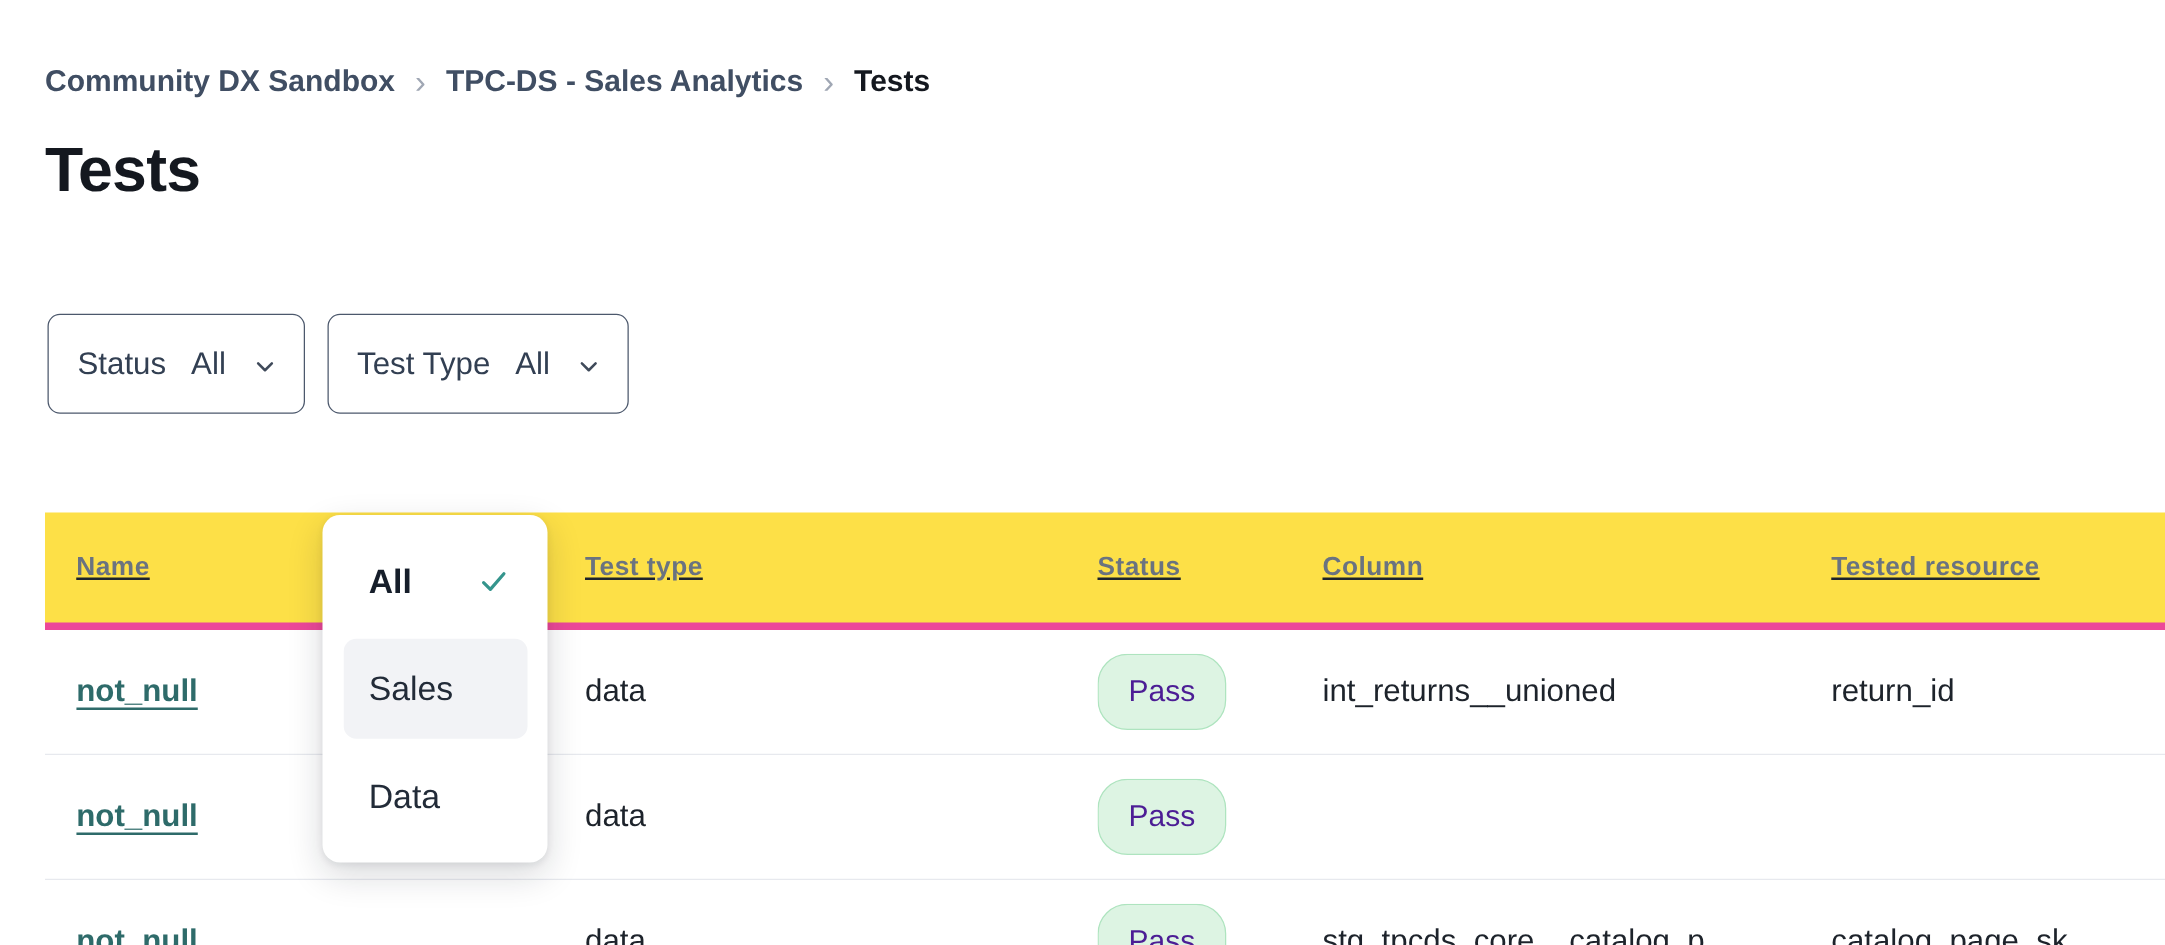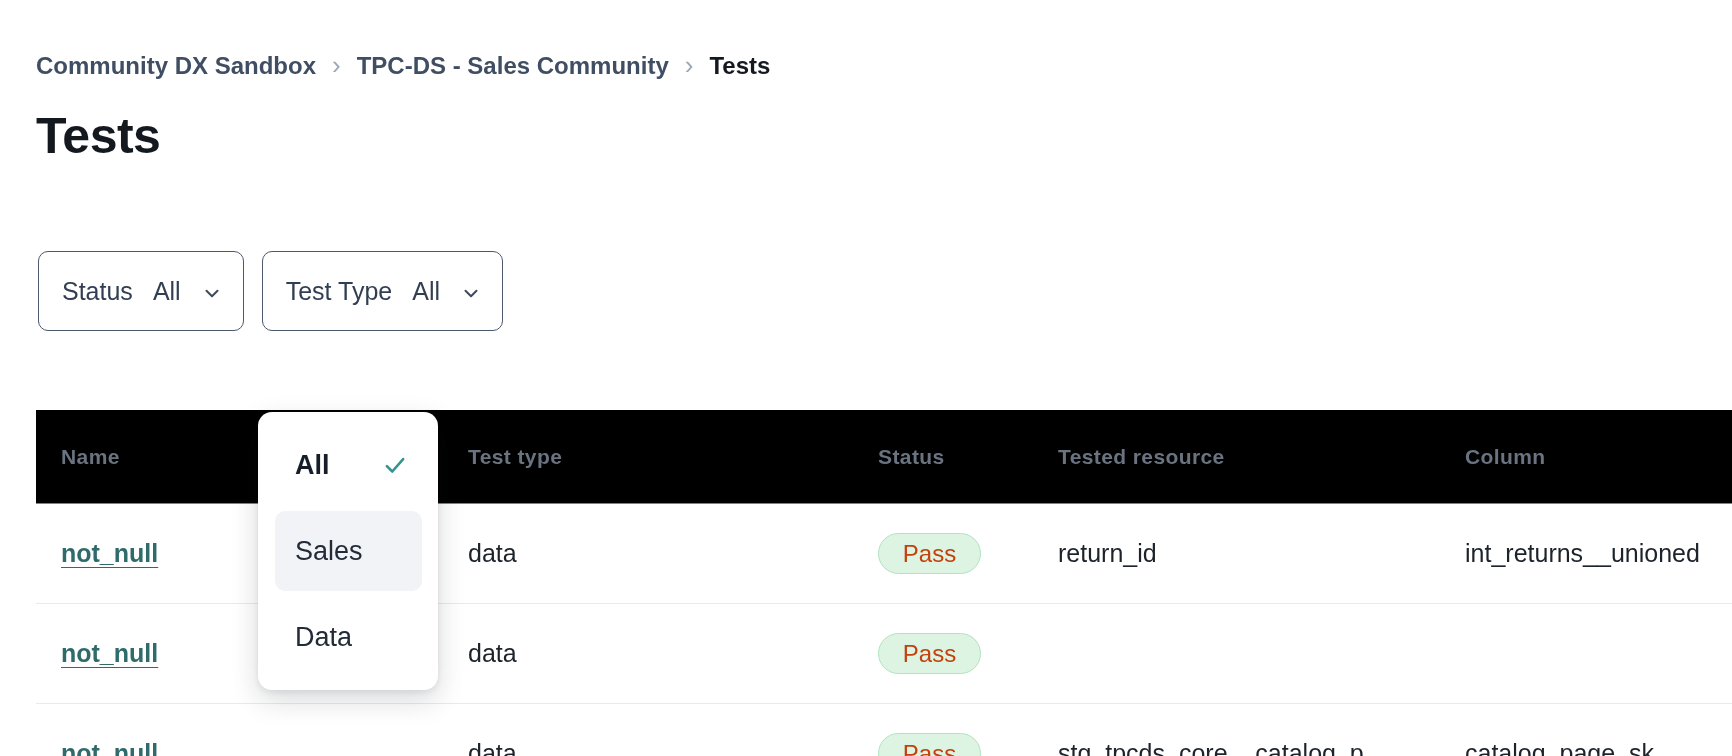--- a/index.html
+++ b/index.html
@@ -23,31 +23,31 @@
   .filter-btn { display:inline-flex; align-items:center; gap:20px; height:80px;
     padding:0 20px 0 23px; border:1.5px solid #4c586c; border-radius:10px;
     background:#fff; font-size:25px; color:#323f52; cursor:pointer; }
   .filter-btn .f-label { font-weight:400; }
   .filter-btn .f-value { font-weight:400; }
   .chev { display:inline-flex; margin-top:3px; }
 
   
   .table { position:absolute; left:36px; right:0; top:358px; }
   .thead { display:grid; grid-template-columns:407px 410px 180px 407px auto;
-    padding-left:25px; align-items:center; height:94px; background:#000000;
-    border-bottom:1px solid #ec4899; }
+    padding-left:25px; align-items:center; height:94px; background:#fde047;
+    border-bottom:6px solid #ec4899;text-decoration:underline; }
   .th { font-size:21px; font-weight:700; color:#6a7380; letter-spacing:0.4px; }
   .trow { display:grid; grid-template-columns:407px 410px 180px 407px auto;
     padding-left:25px; align-items:center; height:100px; border-bottom:1px solid #e7e9ee; background:#fff; }
   .td { font-size:25px; color:#1d232b; white-space:nowrap; overflow:hidden; }
   .name-link { font-size:25px; font-weight:700; color:#2e6b6a; text-decoration:underline;
     text-underline-offset:5px; text-decoration-thickness:2px; cursor:pointer;margin-top:12px; }
   .badge-pass { display:inline-flex; align-items:center; justify-content:center;
-    height:41px; min-width:103px; padding:0 22px; border-radius:24px;
-    background:#ddf4e3; border:1.5px solid #aee4bf; color:#c2410c; font-size:24px; }
+    height:61px; min-width:103px; padding:0 22px; border-radius:24px;
+    background:#ddf4e3; border:1.5px solid #aee4bf; color:#4c1d95; font-size:24px; }
 
   
   .menu { position:absolute; left:258px; top:360px; width:180px; height:278px;
     background:#ffffff; border-radius:14px; z-index:10; padding-top:10px;
     box-shadow:0 10px 28px rgba(16,24,40,0.16), 0 2px 6px rgba(16,24,40,0.08); }
   .menu-item { position:relative; display:flex; align-items:center; height:86px;
     padding:0 30px 0 37px; font-size:27px; color:#222b38; cursor:pointer; }
   .menu-item .mi-label { flex:1; }
   .menu-item.selected .mi-label { font-weight:700; color:#161e2a; }
   .menu-item.highlighted::before { content:""; position:absolute; left:17px; right:16px; top:3px; bottom:3px;
@@ -56,21 +56,21 @@
   .check { display:inline-flex; }
 </style>
 </head>
 <body>
 
 <div class="page">
 
   <div class="breadcrumb">
     <span class="crumb">Community DX Sandbox</span>
     <span class="crumb-sep">›</span>
-    <span class="crumb">TPC-DS - Sales Community</span>
+    <span class="crumb">TPC-DS - Sales Analytics</span>
     <span class="crumb-sep">›</span>
     <span class="crumb current">Tests</span>
   </div>
 
   <h1 class="page-title">Tests</h1>
 
   <div class="filters">
     <button class="filter-btn">
       <span class="f-label">Status</span>
       <span class="f-value">All</span>
@@ -89,30 +89,30 @@
           </svg>
       </span>
     </button>
   </div>
 
   <div class="table">
     <div class="thead">
       <div class="th">Name</div>
       <div class="th">Test type</div>
       <div class="th">Status</div>
+      <div class="th">Column</div>
       <div class="th">Tested resource</div>
-      <div class="th">Column</div>
     </div>
     <div>
     <div class="trow">
       <div class="td"><span class="name-link">not_null</span></div>
       <div class="td">data</div>
       <div class="td"><span class="badge-pass">Pass</span></div>
+      <div class="td">int_returns__unioned</div>
       <div class="td">return_id</div>
-      <div class="td">int_returns__unioned</div>
     </div>
 
     <div class="trow">
       <div class="td"><span class="name-link">not_null</span></div>
       <div class="td">data</div>
       <div class="td"><span class="badge-pass">Pass</span></div>
     </div>
 
     <div class="trow">
       <div class="td"><span class="name-link">not_null</span></div>

